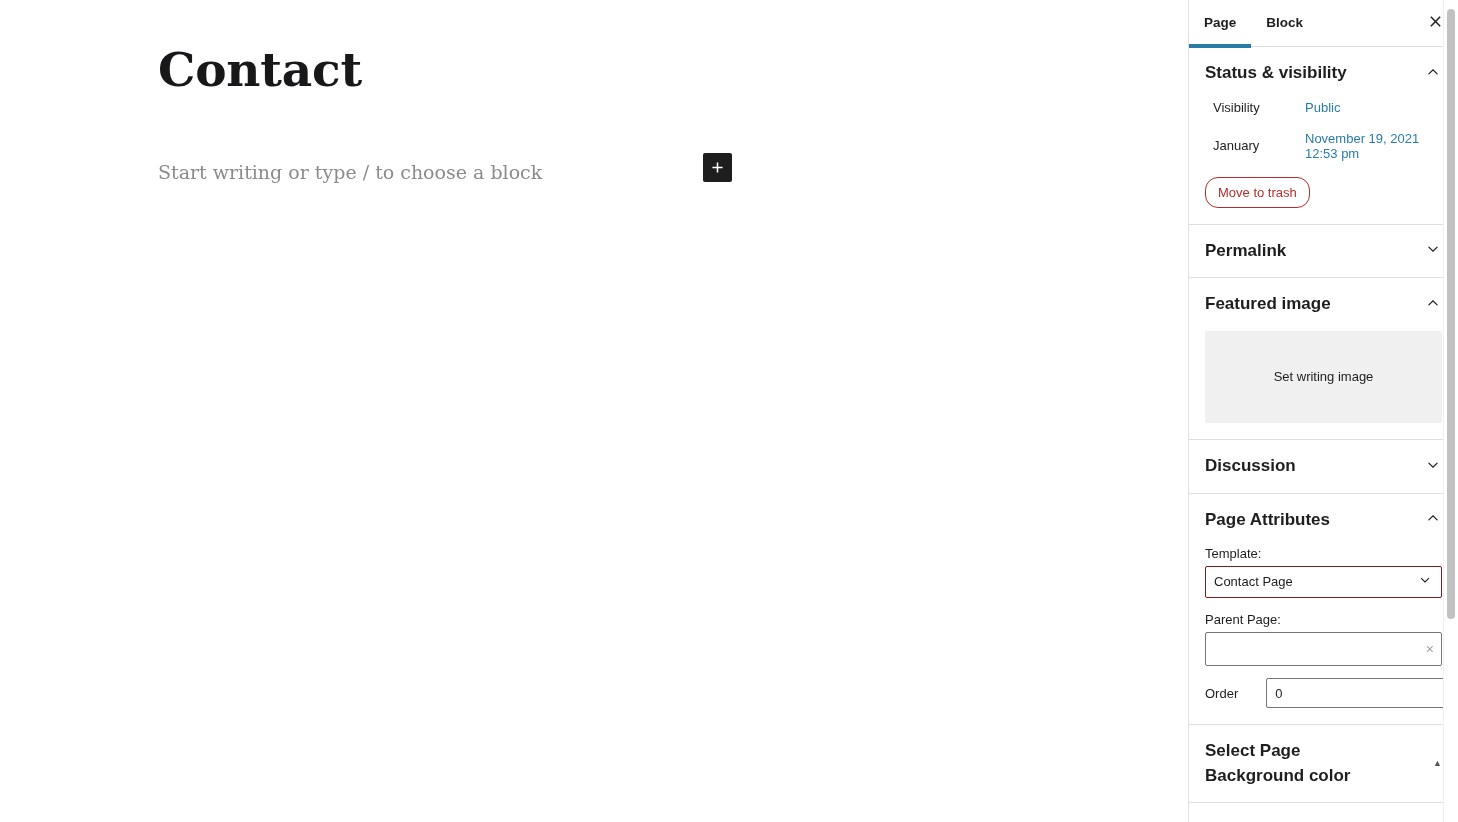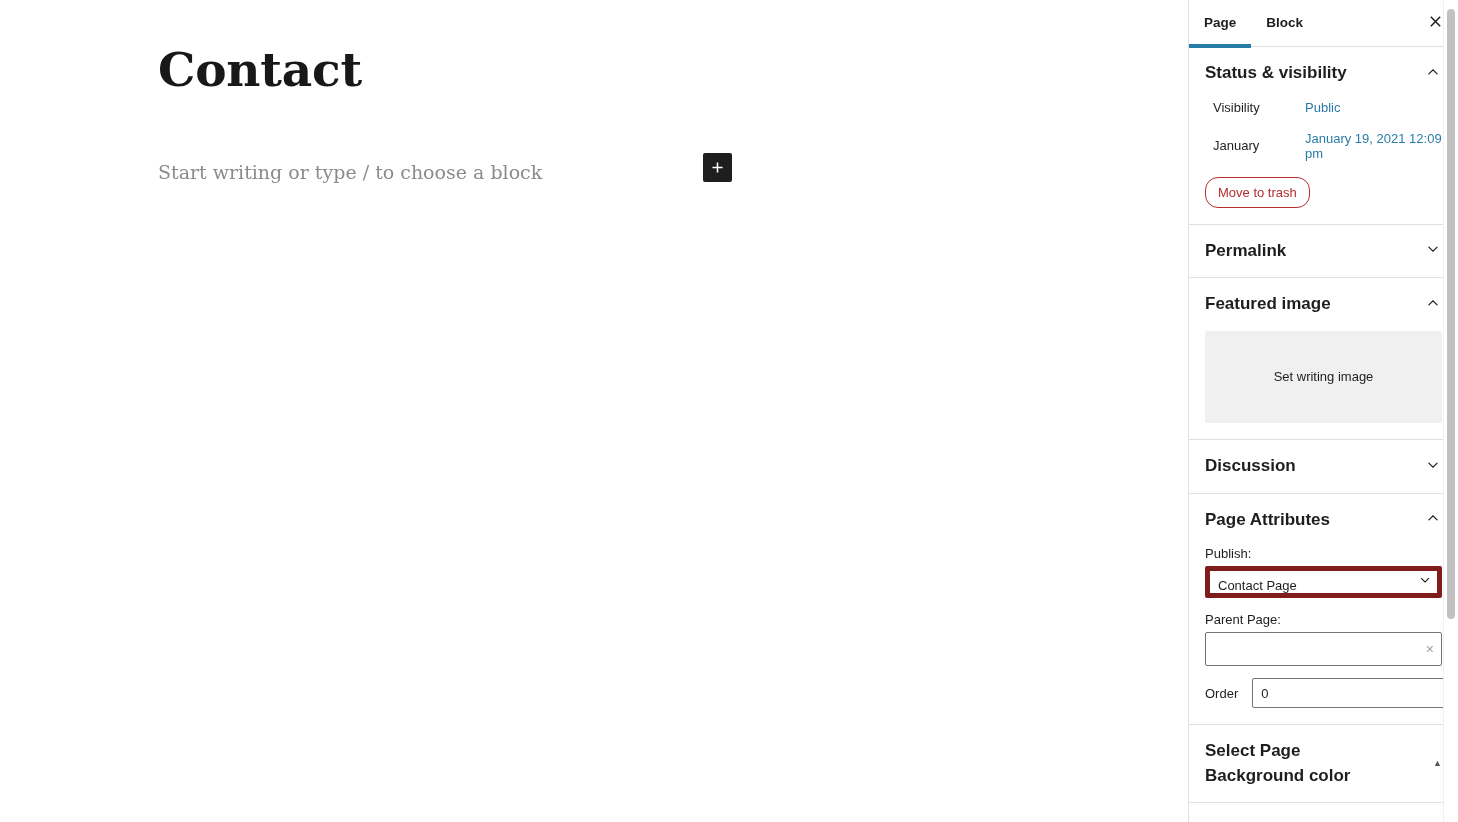--- a/index.html
+++ b/index.html
@@ -226,21 +226,21 @@
     color: #1e1e1e;
     margin-bottom: 5px;
   }
   .select-wrap {
     position: relative;
     margin-bottom: 14px;
   }
   .fake-select {
     width: 100%;
     height: 32px;
-    border: 5px solid #7f1d1d;
+    border: 1px solid #7f1d1d;
     border-radius: 2px;
     background: #fff;
     font-size: 13px;
     color: #1e1e1e;
     padding: 0 30px 0 8px;
     box-sizing: border-box;
     line-height: 30px;
     cursor: pointer;
     font-family: "Liberation Sans", sans-serif;
     text-align: left;
@@ -281,21 +281,21 @@
     color: #9e9e9e;
     font-size: 14px;
     cursor: pointer;
     padding: 0;
     line-height: 1;
     font-family: "Liberation Sans", sans-serif;
   }
   .order-row {
     display: flex;
     align-items: center;
-    gap: 14px;
+    gap: 28px;
   }
   .order-label {
     font-size: 13px;
     color: #1e1e1e;
     flex: 0 0 auto;
   }
   .order-input {
     flex: 1 1 auto;
     height: 30px;
     border: 1px solid #757575;
@@ -378,21 +378,21 @@
             </svg>
           </span>
         </button>
         <div class="panel-body">
           <div class="row">
             <span class="row-label">Visibility</span>
             <button class="row-value-link">Public</button>
           </div>
           <div class="row">
             <span class="row-label">January</span>
-            <button class="row-value-link">January 19, 2021 12:09 pm</button>
+            <button class="row-value-link">November 19, 2021 12:53 pm</button>
           </div>
           <button class="trash-button">Move to trash</button>
         </div>
       </section>
 
       <section class="panel">
         <button class="panel-header">
           <span class="panel-title">Permalink</span>
           <span class="chev">
             <svg width="18" height="18" viewBox="0 0 24 24" aria-hidden="true">
@@ -431,21 +431,21 @@
         <button class="panel-header">
           <span class="panel-title">Page Attributes</span>
           <span class="chev">
             <svg width="18" height="18" viewBox="0 0 24 24" aria-hidden="true">
               <path d="M6.5 14.5 L12 9 L17.5 14.5" stroke="#1e1e1e" stroke-width="1.6" fill="none" stroke-linecap="round"></path>
             </svg>
           </span>
         </button>
         <div class="panel-body">
 
-          <span class="field-label">Publish:</span>
+          <span class="field-label">Template:</span>
           <div class="select-wrap">
             <button class="fake-select">Contact Page</button>
             <span class="select-chev">
               <svg width="16" height="16" viewBox="0 0 24 24" aria-hidden="true">
                 <path d="M6.5 9.5 L12 15 L17.5 9.5" stroke="#1e1e1e" stroke-width="1.6" fill="none" stroke-linecap="round"></path>
               </svg>
             </span>
           </div>
 
           <span class="field-label">Parent Page:</span>

